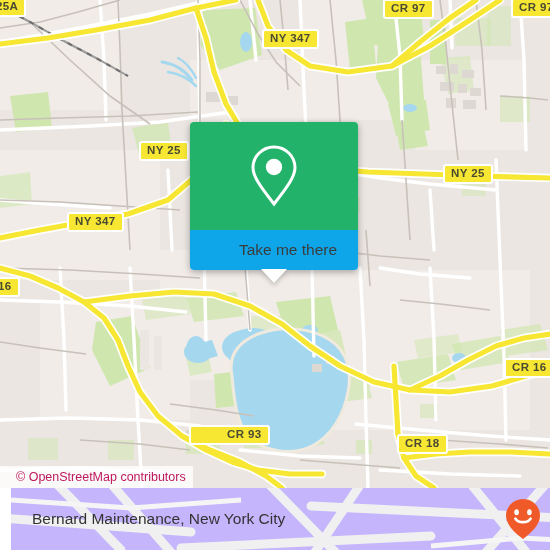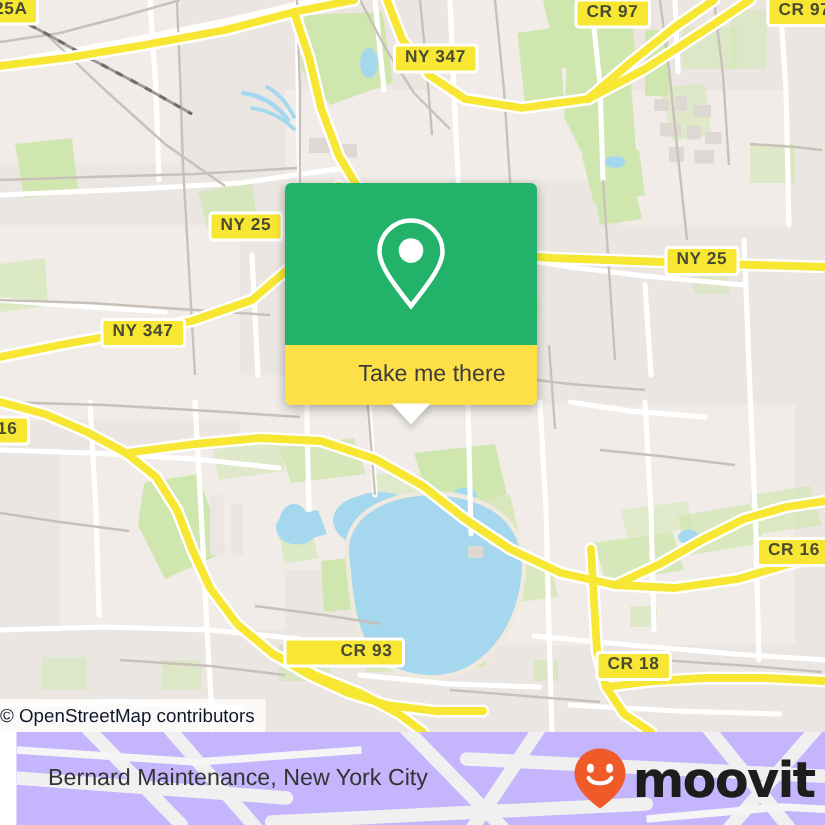--- a/index.html
+++ b/index.html
@@ -66,21 +66,21 @@
     justify-content: center;
   }
   #callout-label {
     height: 40px;
     display: flex;
     align-items: center;
     justify-content: center;
     color: #3c3c3c;
     font-size: 15.5px;
     font-family: "Liberation Sans", sans-serif;
-    background: #fde047;
+    background: #0ea5e9;
     border-radius: 0 0 4px 4px;
     white-space: nowrap;
     padding-left: 28px;
   }
   #callout-tail {
     position: absolute;
     left: 50%;
     bottom: -13px;
     margin-left: -13px;
     width: 0; height: 0;
@@ -90,23 +90,23 @@
     filter: drop-shadow(0 3px 2px rgba(0,0,0,0.18));
   }
 
   
   #attribution {
     position: absolute;
     left: 0;
     top: 466px;
     height: 22px;
     line-height: 22px;
-    padding: 0 7px 0 0;
+    padding: 0 7px 0 16px;
     background: rgba(255,255,255,0.78);
-    color: #0f172a;
+    color: #be185d;
     font-size: 12.5px;
     font-family: "Liberation Sans", sans-serif;
     white-space: nowrap;
   }
 
   
   #footer {
     position: absolute;
     left: 0;
     top: 488px;
@@ -408,17 +408,16 @@
       </g>
     </svg>
     <div id="footer-title">Bernard Maintenance, New York City</div>
     <div id="brand">
       <svg width="40" height="44" viewBox="0 0 40 44">
         <path d="M20 2 C10.6 2 3 9.4 3 18.6 C3 26.6 9.2 34 20 42 C30.8 34 37 26.6 37 18.6 C37 9.4 29.4 2 20 2 Z" fill="#ef5a28"></path>
         <ellipse cx="13.6" cy="15.2" rx="2.3" ry="3" fill="#ffffff"></ellipse>
         <ellipse cx="26.4" cy="15.2" rx="2.3" ry="3" fill="#ffffff"></ellipse>
         <path d="M12.4 21.6 C15.2 26.4 24.8 26.4 27.6 21.6" fill="none" stroke="#ffffff" stroke-width="2.7" stroke-linecap="round"></path>
       </svg>
-      <span id="brand-text">moovit</span>
     </div>
   </div>
 
 </div>
 
 </body></html>

